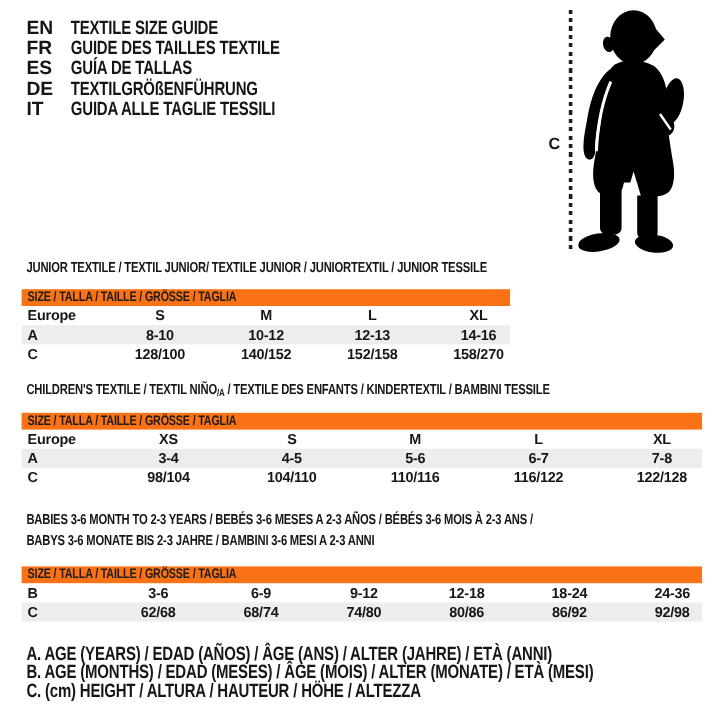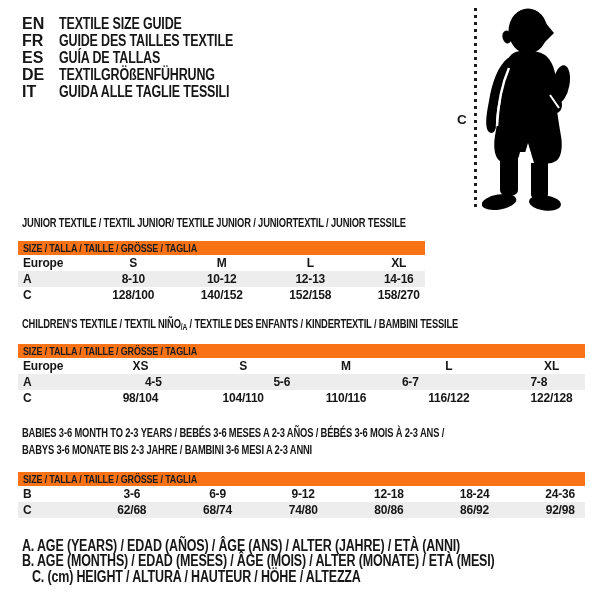--- a/index.html
+++ b/index.html
@@ -159,20 +159,21 @@
   <div class="trow">
     <div class="lab">Europe</div>
     <div class="val">XS</div>
     <div class="val">S</div>
     <div class="val">M</div>
     <div class="val">L</div>
     <div class="val">XL</div>
   </div>
   <div class="trow shaded">
     <div class="lab">A</div>
+    <div class="val">3-4</div>
     <div class="val">4-5</div>
     <div class="val">5-6</div>
     <div class="val">6-7</div>
     <div class="val">7-8</div>
   </div>
   <div class="trow">
     <div class="lab">C</div>
     <div class="val">98/104</div>
     <div class="val">104/110</div>
     <div class="val">110/116</div>
@@ -210,15 +211,15 @@
     <div class="val">92/98</div>
   </div>
 </div>
 
 <div class="abs legend-line" style="top:537px;">
   <span class="cond">A. AGE (YEARS) / EDAD (AÑOS) / ÂGE (ANS) / ALTER (JAHRE) / ETÀ (ANNI)</span>
 </div>
 <div class="abs legend-line" style="top:552px;">
   <span class="cond">B. AGE (MONTHS) / EDAD (MESES) / ÂGE (MOIS) / ALTER (MONATE) / ETÀ (MESI)</span>
 </div>
-<div class="abs legend-line" style="top:568px;margin-left:10px;">
+<div class="abs legend-line" style="top:568px;">
   <span class="cond">C. (cm) HEIGHT / ALTURA / HAUTEUR / HÖHE / ALTEZZA</span>
 </div>
 
 </body></html>

